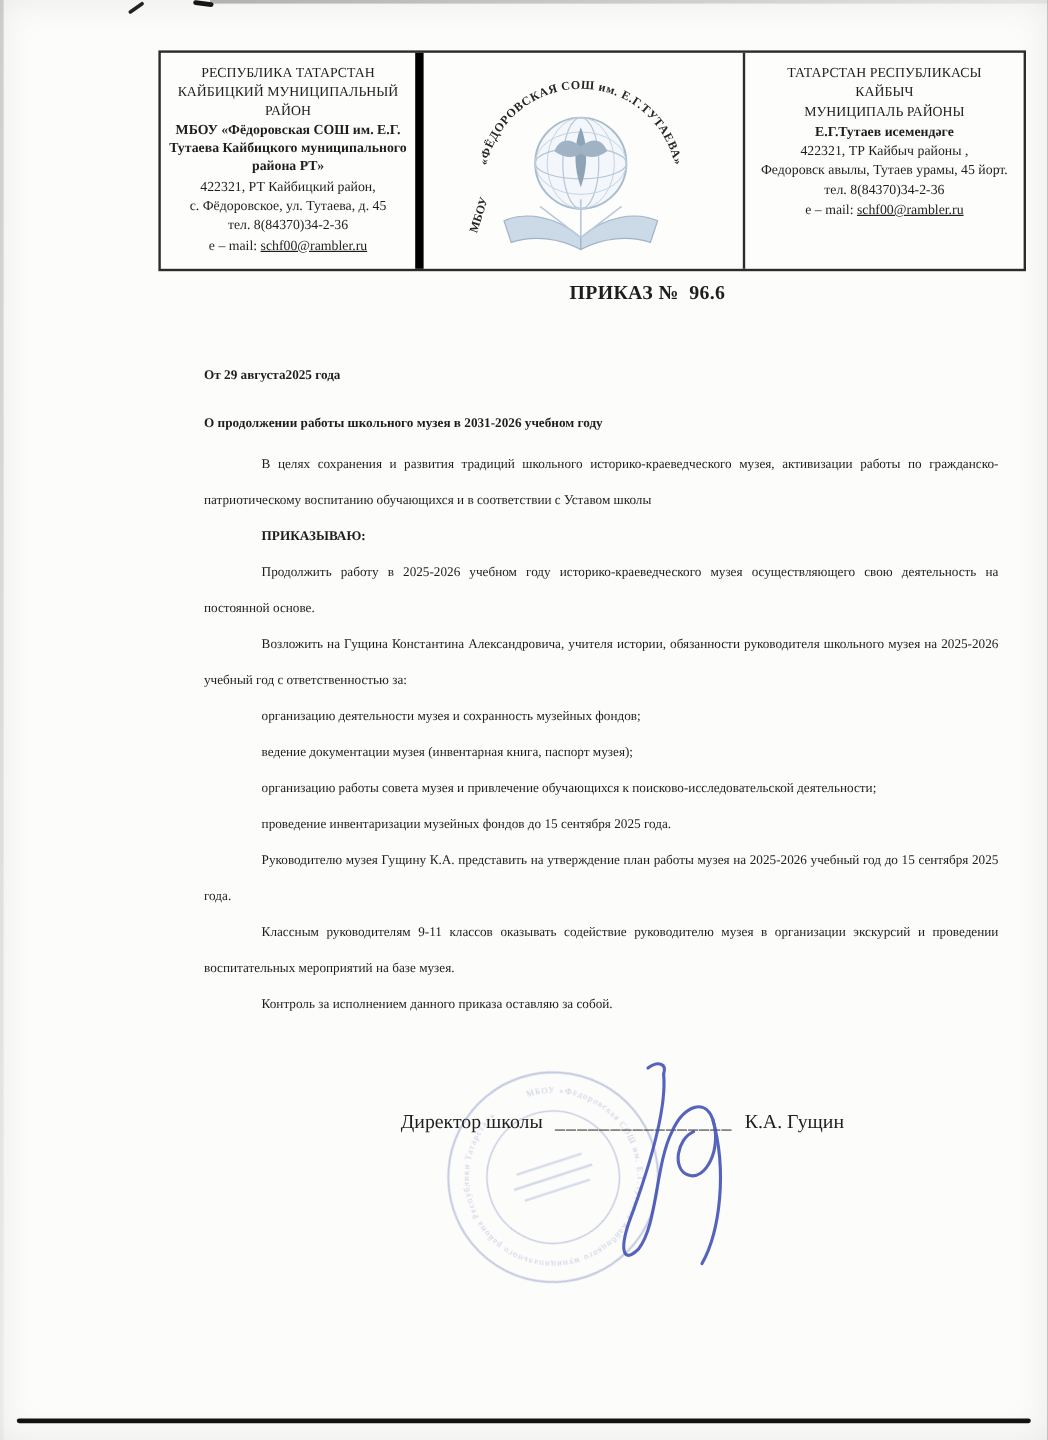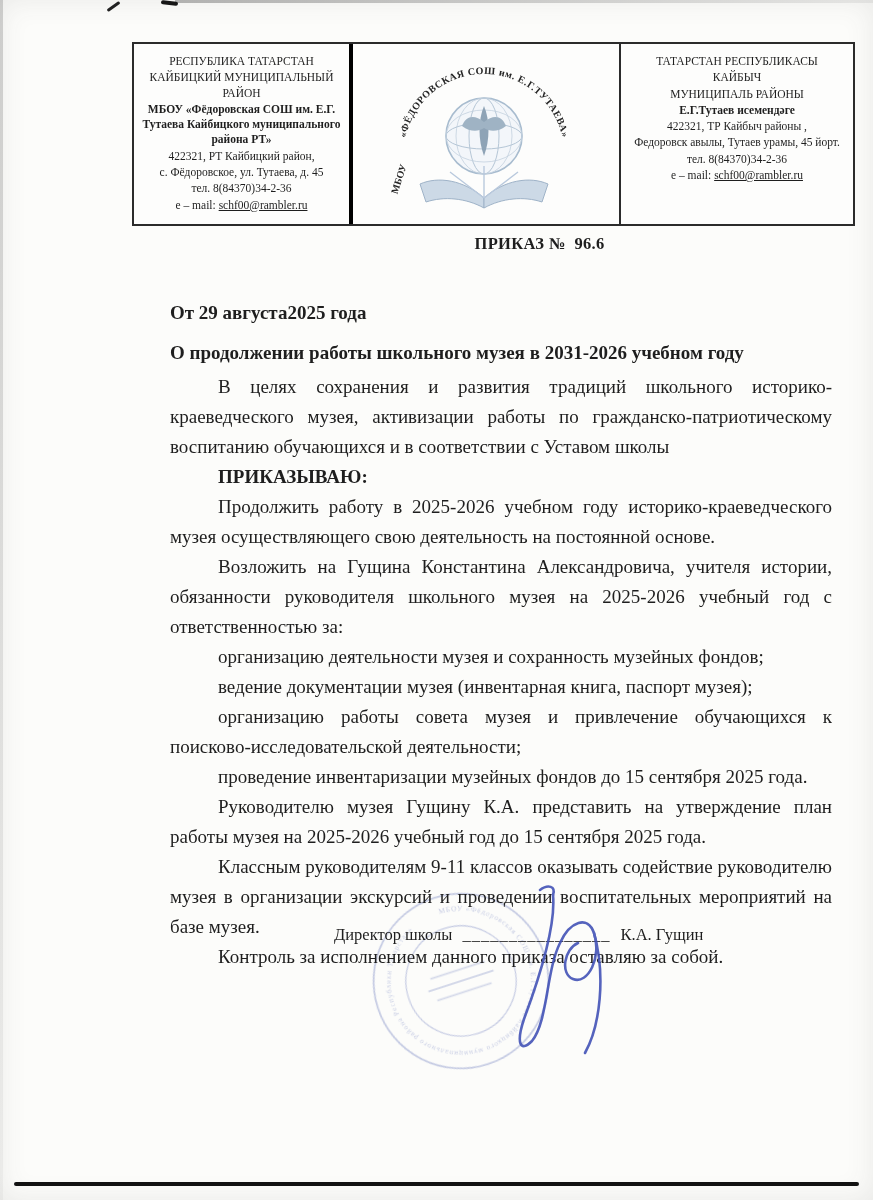--- a/index.html
+++ b/index.html
@@ -21,37 +21,37 @@
     transform:rotate(7deg); border-radius:2px; }
   .scan-bottom-line { position:absolute; top:1182px; left:14px; width:845px; height:4px;
     background:#121212; border-radius:2px; }
   .scan-left-edge { position:absolute; top:0; left:0; width:3px; height:1200px;
     background:linear-gradient(to bottom, rgba(90,90,90,.25), rgba(140,140,140,.08)); }
 
   
   .letterhead { position:absolute; top:42px; left:132px; width:723px; display:flex;
     border:2px solid #2b2b2b; background:#fdfdfc; }
   .lh-cell { padding:10px 7px; text-align:center; font-size:11.5px; line-height:1.33; }
-  .lh-left { width:219px; border-right:4px solid #000000; }
+  .lh-left { width:219px; border-right:7px solid #000000; }
   .lh-center { width:268px; border-right:2px solid #2b2b2b; display:flex;
     align-items:center; justify-content:center; padding:2px; }
   .lh-right { flex:1; }
   .lh-line { margin-bottom:1px; }
   .b { font-weight:bold; }
   .email { text-decoration:underline; }
 
   .emblem { width:210px; height:172px; }
 
   
   .doc-title { position:absolute; top:234px; left:132px; width:723px; text-align:center;
     font-weight:bold; font-size:16.5px; letter-spacing:.3px; padding-left:92px; white-space:pre; }
 
   
   .body-text { position:absolute; top:298px; left:170px; width:662px;
-    font-size:19px; line-height:30px; z-index:2; }
+    font-size:11px; line-height:30px; z-index:2; }
   .date-line { font-weight:bold; margin-bottom:10px; }
   .subject { font-weight:bold; margin-bottom:4px; }
   p.para { text-align:justify; text-indent:48px; }
   p.para.bold { font-weight:bold; text-align:left; }
 
   
   .sig-row { position:absolute; top:925px; left:334px; font-size:16.5px; z-index:4; }
   .sig-row .role, .sig-row .name { font-weight:normal; }
   .sig-row .rule { font-weight:normal; letter-spacing:1px; padding:0 6px; }
 

